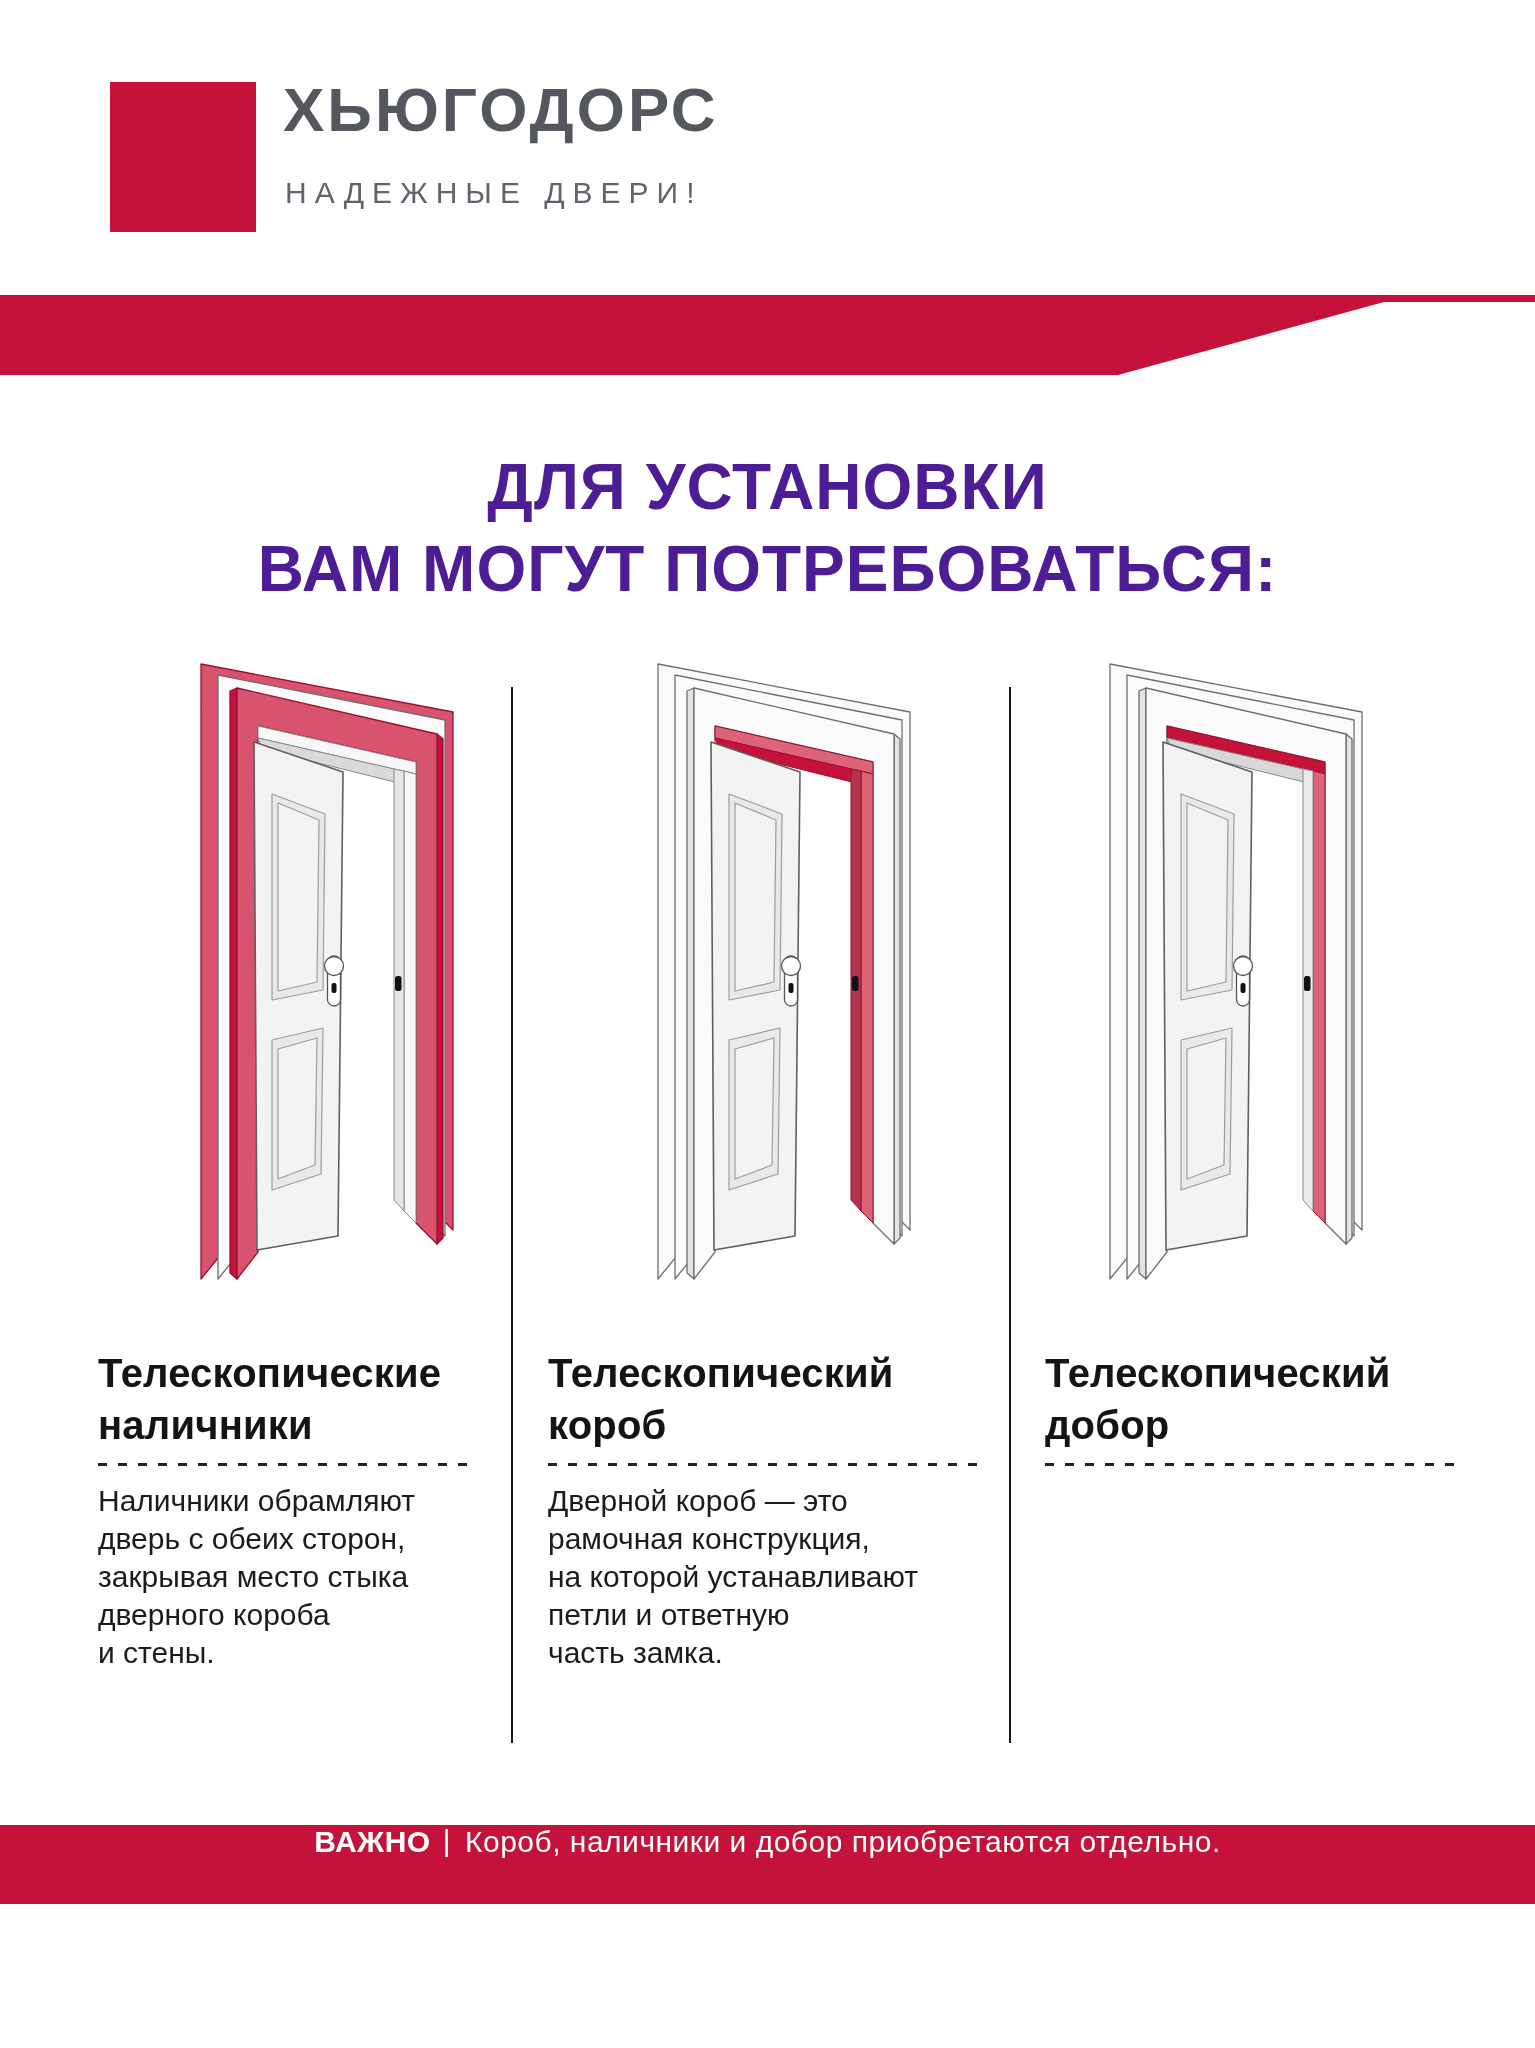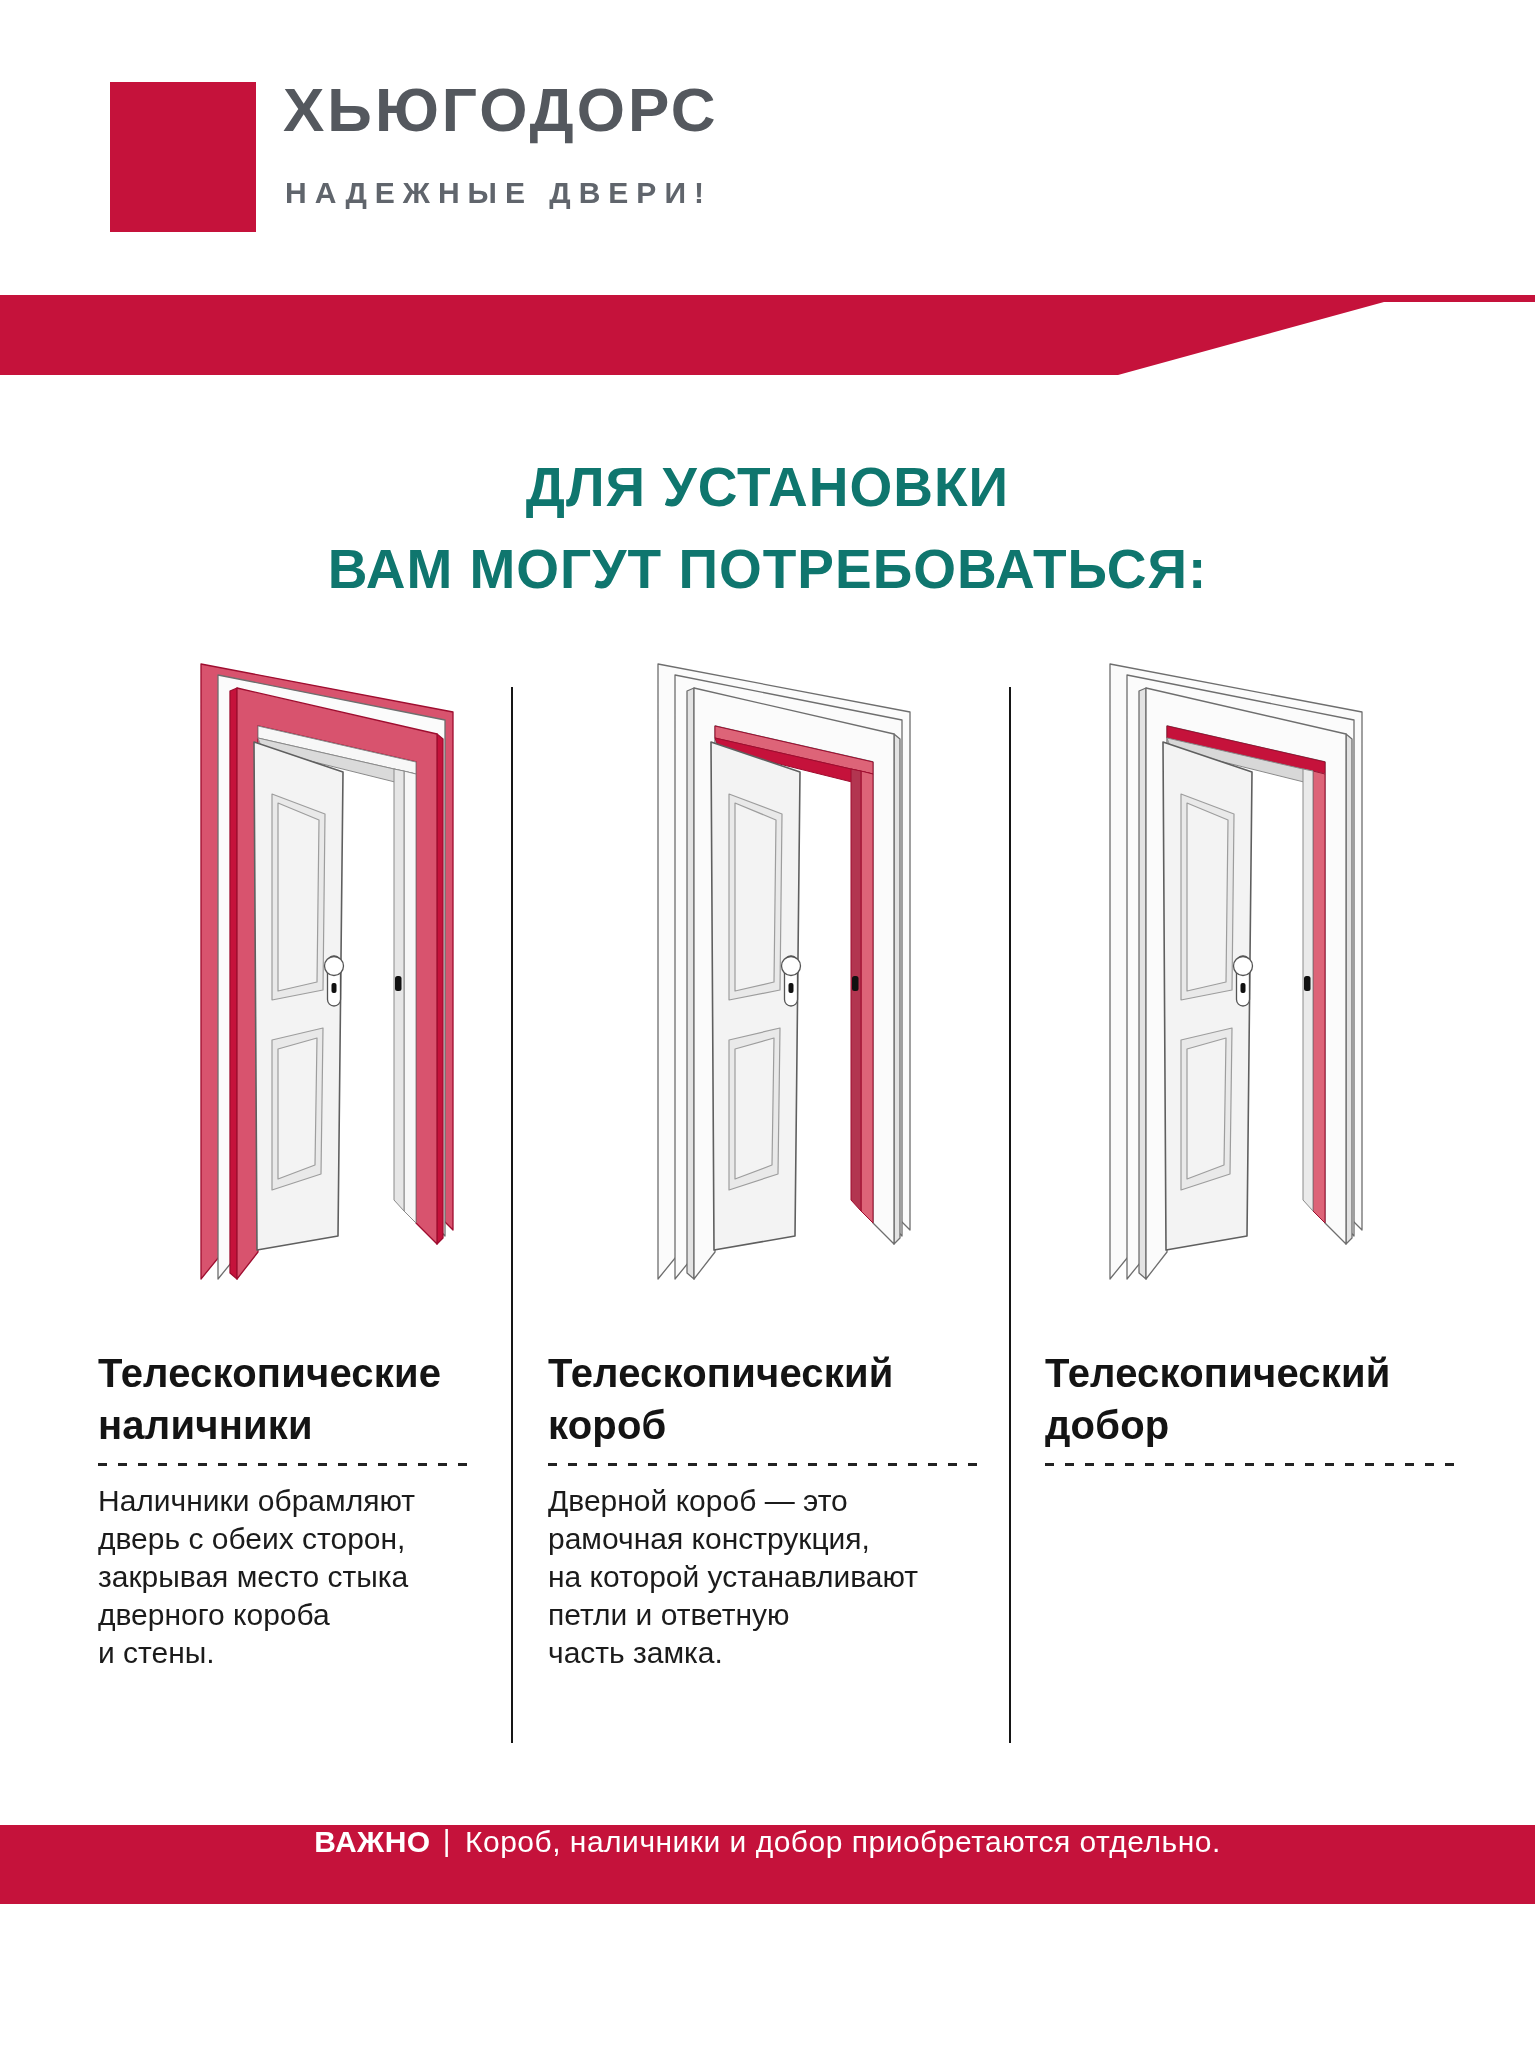--- a/index.html
+++ b/index.html
@@ -9,28 +9,28 @@
     font-family:"Liberation Sans", sans-serif; overflow:hidden; color:#1B1B1B;
   }
   
   .logo-mark { position:absolute; left:110px; top:82px; width:146px; height:150px; background:var(--red); }
   .brand-name {
     position:absolute; left:283px; top:79px; font-size:62px; line-height:62px;
     font-weight:700; color:#54585E; letter-spacing:3px; white-space:nowrap;
   }
   .brand-tagline {
     position:absolute; left:285px; top:176px; font-size:30px; line-height:34px;
-    font-weight:700; color:#60656C; letter-spacing:8px; white-space:nowrap;
+    font-weight:400; color:#60656C; letter-spacing:8px; white-space:nowrap;
   }
   
   .ribbon { position:absolute; left:0; top:295px; width:1535px; height:80px; }
   
   .page-title {
     position:absolute; left:0; top:446px; width:1535px; text-align:center;
-    font-size:55px; line-height:82px; font-weight:700; color:#0f766e; letter-spacing:1px;
+    font-size:64px; line-height:82px; font-weight:700; color:#4c1d95; letter-spacing:1px;
   }
   
   .columns {
     position:absolute; left:0; top:660px; width:1535px; height:1090px;
     display:grid; grid-template-columns:512px 498px 525px;
   }
   .vdiv { position:absolute; top:27px; width:2px; height:1056px; background:#161616; }
   .vdiv.d1 { left:511px; } .vdiv.d2 { left:1009px; }
   .col { position:relative; }
   .col-1 { padding:0 35px 0 98px; }

